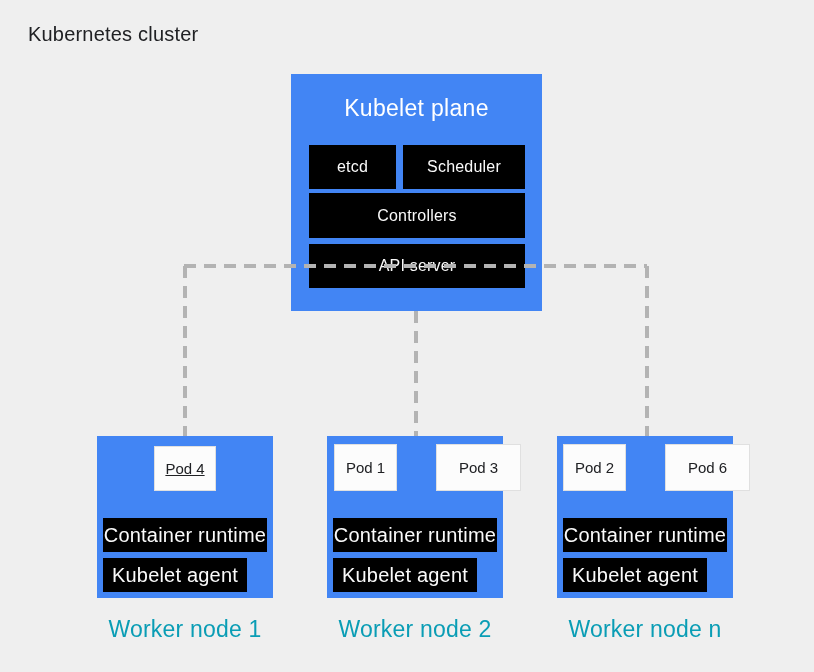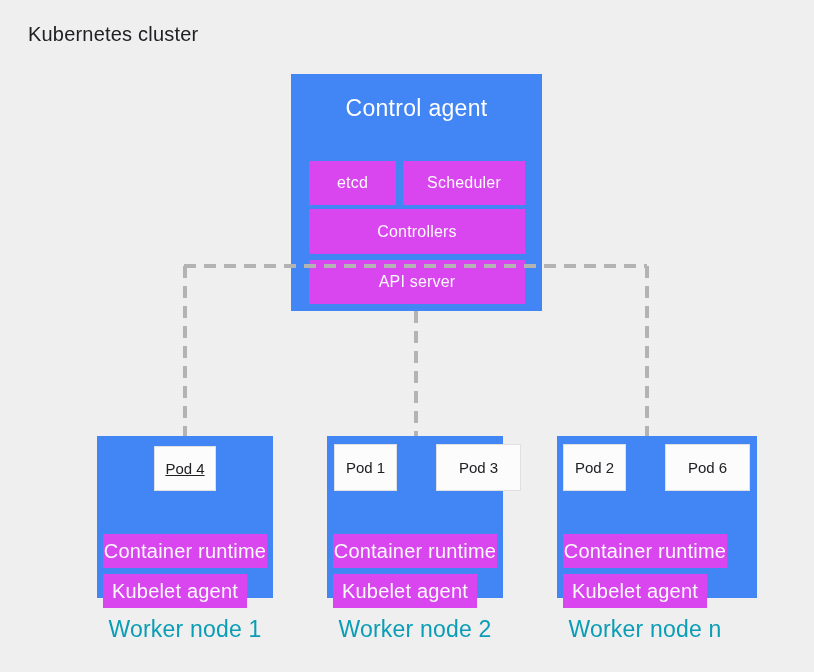--- a/index.html
+++ b/index.html
@@ -36,36 +36,36 @@
   .control-plane{
     position:absolute;left:291px;top:74px;width:251px;height:237px;
     background:#4285f4;z-index:1;
   }
   .cp-title{
     position:absolute;left:0;top:21px;width:100%;
     text-align:center;font-size:23px;color:#ffffff;
     letter-spacing:0.3px;white-space:nowrap;
   }
   .gray-box{
-    position:absolute;background:#d946ef;color:#fafafa;
+    position:absolute;background:#000000;color:#fafafa;
     display:flex;align-items:center;justify-content:center;
-    font-size:16px;letter-spacing:0.2px;white-space:nowrap;z-index:3;margin-top:16px;
+    font-size:16px;letter-spacing:0.2px;white-space:nowrap;z-index:3;
   }
   #cp-etcd{left:18px;top:71px;width:87px;height:44px;}
   #cp-scheduler{left:112px;top:71px;width:122px;height:44px;}
   #cp-controllers{left:18px;top:119px;width:216px;height:45px;}
   #cp-apiserver{left:18px;top:170px;width:216px;height:44px;}
   
   .worker{
     position:absolute;top:436px;width:176px;height:162px;
     background:#4285f4;z-index:3;
   }
   #worker-1{left:97px;}
   #worker-2{left:327px;}
-  #worker-3{left:557px;padding-left:24px;}
+  #worker-3{left:557px;}
   .pod{
     position:absolute;background:#fcfcfc;border:1px solid #e0e0e0;
     display:flex;align-items:center;justify-content:center;
     font-size:15px;color:#202124;white-space:nowrap;box-sizing:border-box;
   }
   .worker .node-box{font-size:20px;}
   #worker-1 .pod{left:57px;top:10px;width:62px;height:45px;text-decoration:underline;}
   .pod.pod-left{left:7px;top:8px;width:63px;height:47px;}
   .pod.pod-right{left:109px;top:8px;width:85px;height:47px;}
   #worker-3 .pod.pod-left{left:6px;}
@@ -87,21 +87,21 @@
 <div class="canvas">
 
   <h1 class="diagram-title">Kubernetes cluster</h1>
 
   <div id="conn-h" class="connector h"></div>
   <div id="conn-v-left" class="connector v"></div>
   <div id="conn-v-center" class="connector v"></div>
   <div id="conn-v-right" class="connector v"></div>
 
   <div class="control-plane">
-    <div class="cp-title">Control agent</div>
+    <div class="cp-title">Kubelet plane</div>
     <div id="cp-etcd" class="gray-box">etcd</div>
     <div id="cp-controllers" class="gray-box">Controllers</div>
     <div id="cp-scheduler" class="gray-box">Scheduler</div>
     <div id="cp-apiserver" class="gray-box">API server</div>
   </div>
 
   <div id="worker-1" class="worker">
     <div class="pod">Pod 4</div>
     <div class="gray-box node-box runtime-box">Container runtime</div>
     <div class="gray-box node-box agent-box">Kubelet agent</div>

